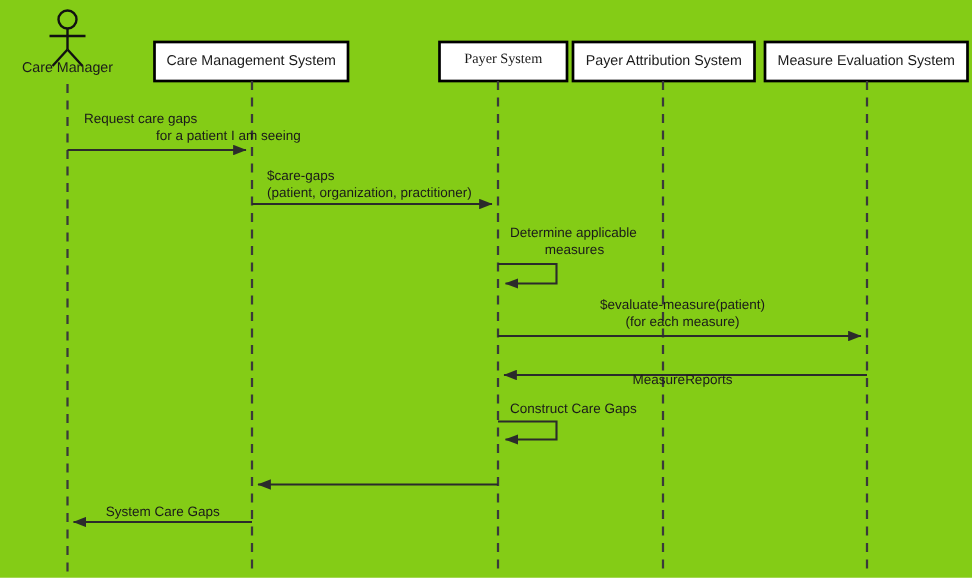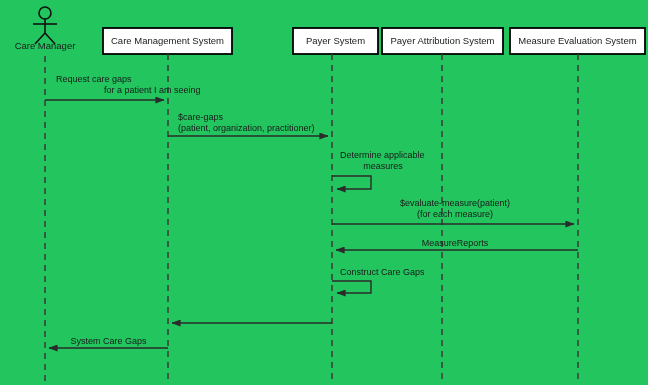--- a/index.html
+++ b/index.html
@@ -3,21 +3,21 @@
 <meta charset="utf-8">
 <title>Care Gaps Sequence Diagram</title>
 <style>
   html,body{margin:0;padding:0;}
   body{
     width:648px;height:385px;
     background:#ffffff;
     font-family:"Liberation Sans","DejaVu Sans",sans-serif;
     overflow:hidden;
   }
-  #diagram{position:relative;width:648px;height:385px;background:#22c55e;}
+  #diagram{position:relative;width:648px;height:385px;background:#84cc16;}
   svg#canvas{position:absolute;left:0;top:0;width:648px;height:385px;}
 
   
   .plabel{
     position:absolute;
     font-size:9.5px;
     color:#1a1a1a;
     white-space:nowrap;
     text-align:center;
     line-height:1;
@@ -91,38 +91,38 @@
       <line x1="332" y1="323" x2="172" y2="323" marker-end="url(#arrowFilled)"></line>
 
       <line x1="168" y1="348" x2="49" y2="348" marker-end="url(#arrowFilled)"></line>
     </g>
   </svg>
 
   <div class="actor-label" style="left:0;top:40px;width:90px;">Care Manager</div>
 
   <div class="plabel" style="left:103px;top:36px;width:129px;">Care Management System</div>
 
-  <div class="plabel" style="left:293px;top:36px;width:85px;">Payer System</div>
+  <div class="plabel" style="left:293px;top:36px;width:85px;font-family:Liberation Serif, serif;">Payer System</div>
 
   <div class="plabel" style="left:382px;top:36px;width:121px;">Payer Attribution System</div>
 
   <div class="plabel" style="left:510px;top:36px;width:135px;">Measure Evaluation System</div>
 
   <div class="msg left" style="left:56px;top:74px;">Request care gaps</div>
   <div class="msg left" style="left:56px;top:85px;padding-left:48px;">for a patient I am seeing</div>
 
   <div class="msg left" style="left:178px;top:112px;">$care-gaps</div>
   <div class="msg left" style="left:178px;top:123px;">(patient, organization, practitioner)</div>
 
   <div class="msg left" style="left:340px;top:150px;">Determine applicable</div>
   <div class="msg center" style="left:340px;top:161px;width:86px;">measures</div>
 
   <div class="msg center" style="left:332px;top:198px;width:246px;">$evaluate-measure(patient)</div>
   <div class="msg center" style="left:332px;top:209px;width:246px;">(for each measure)</div>
 
-  <div class="msg center" style="left:332px;top:238px;width:246px;">MeasureReports</div>
+  <div class="msg center" style="left:332px;top:248px;width:246px;">MeasureReports</div>
 
   <div class="msg left" style="left:340px;top:267px;">Construct Care Gaps</div>
 
 
   <div class="msg center" style="left:49px;top:336px;width:119px;">System Care Gaps</div>
 
 </div>
 
 </body></html>

